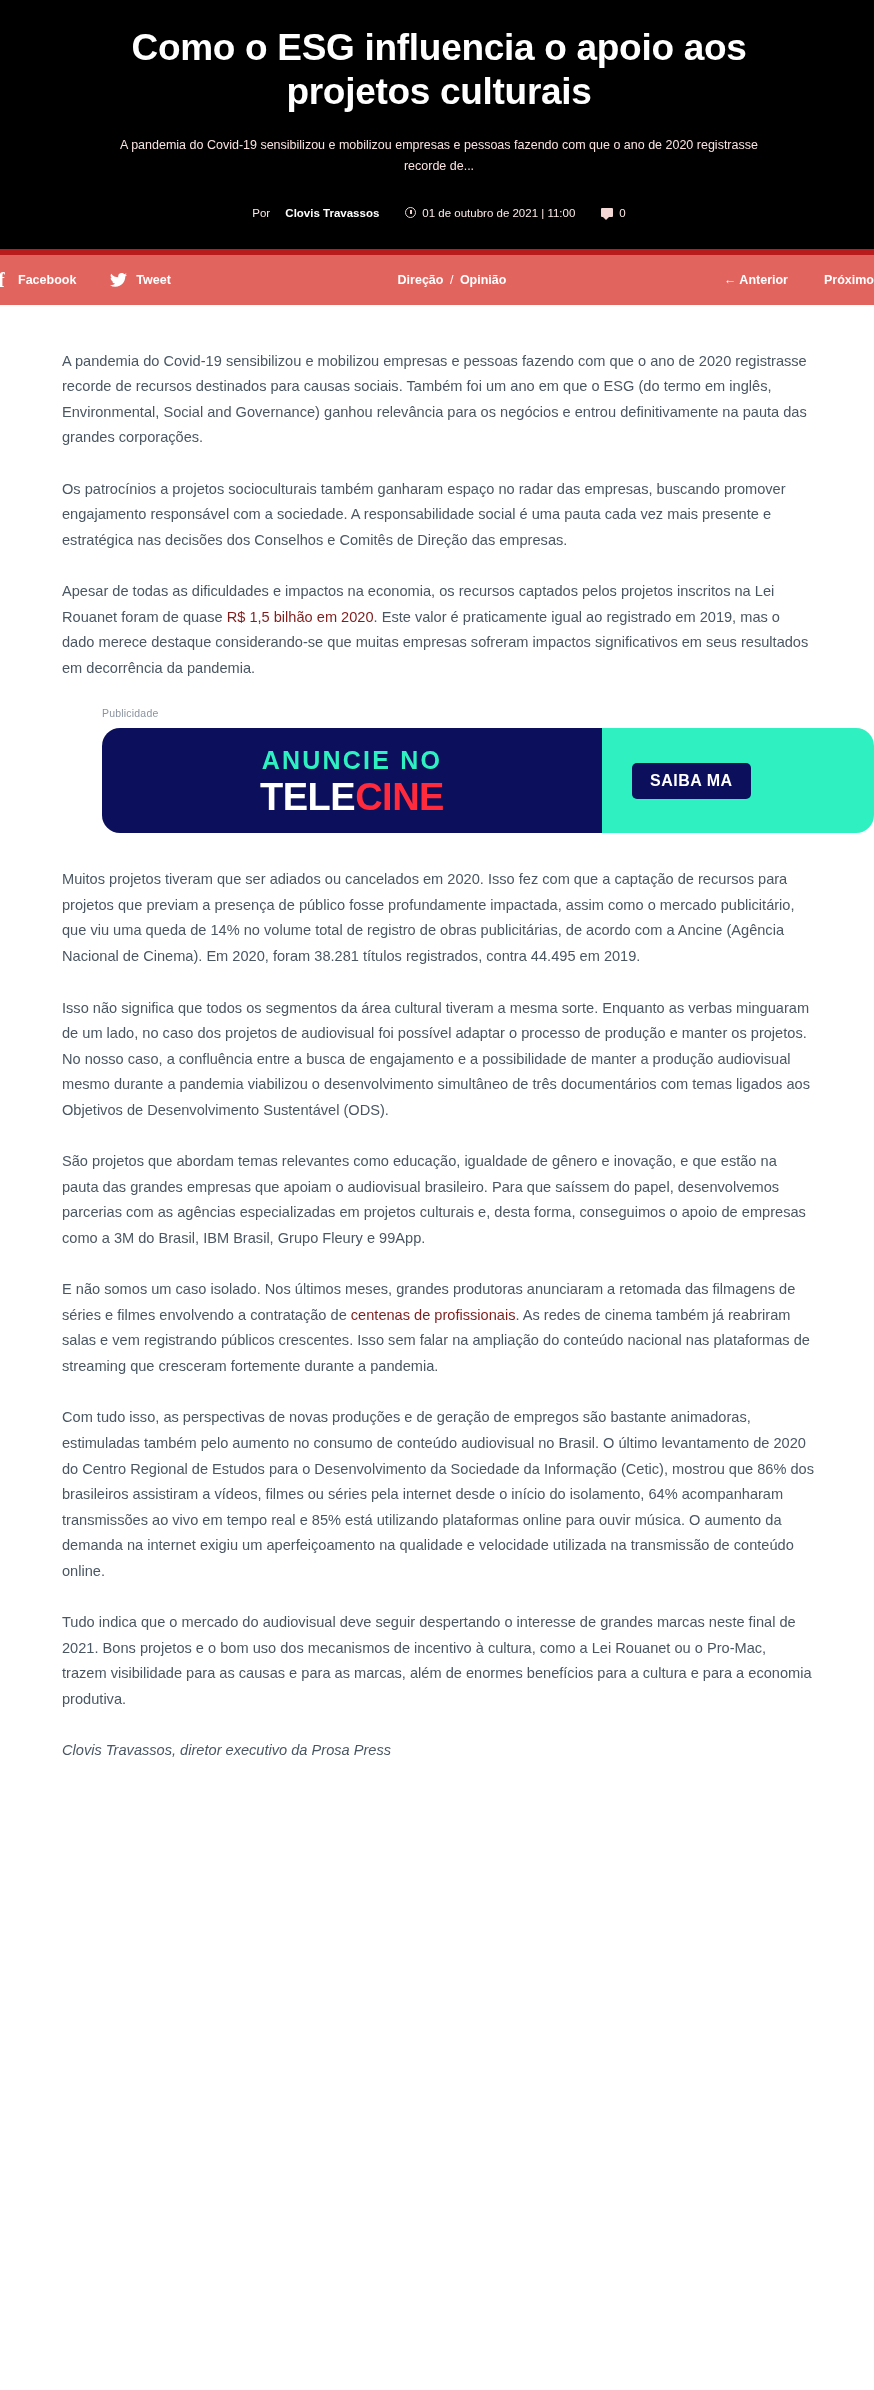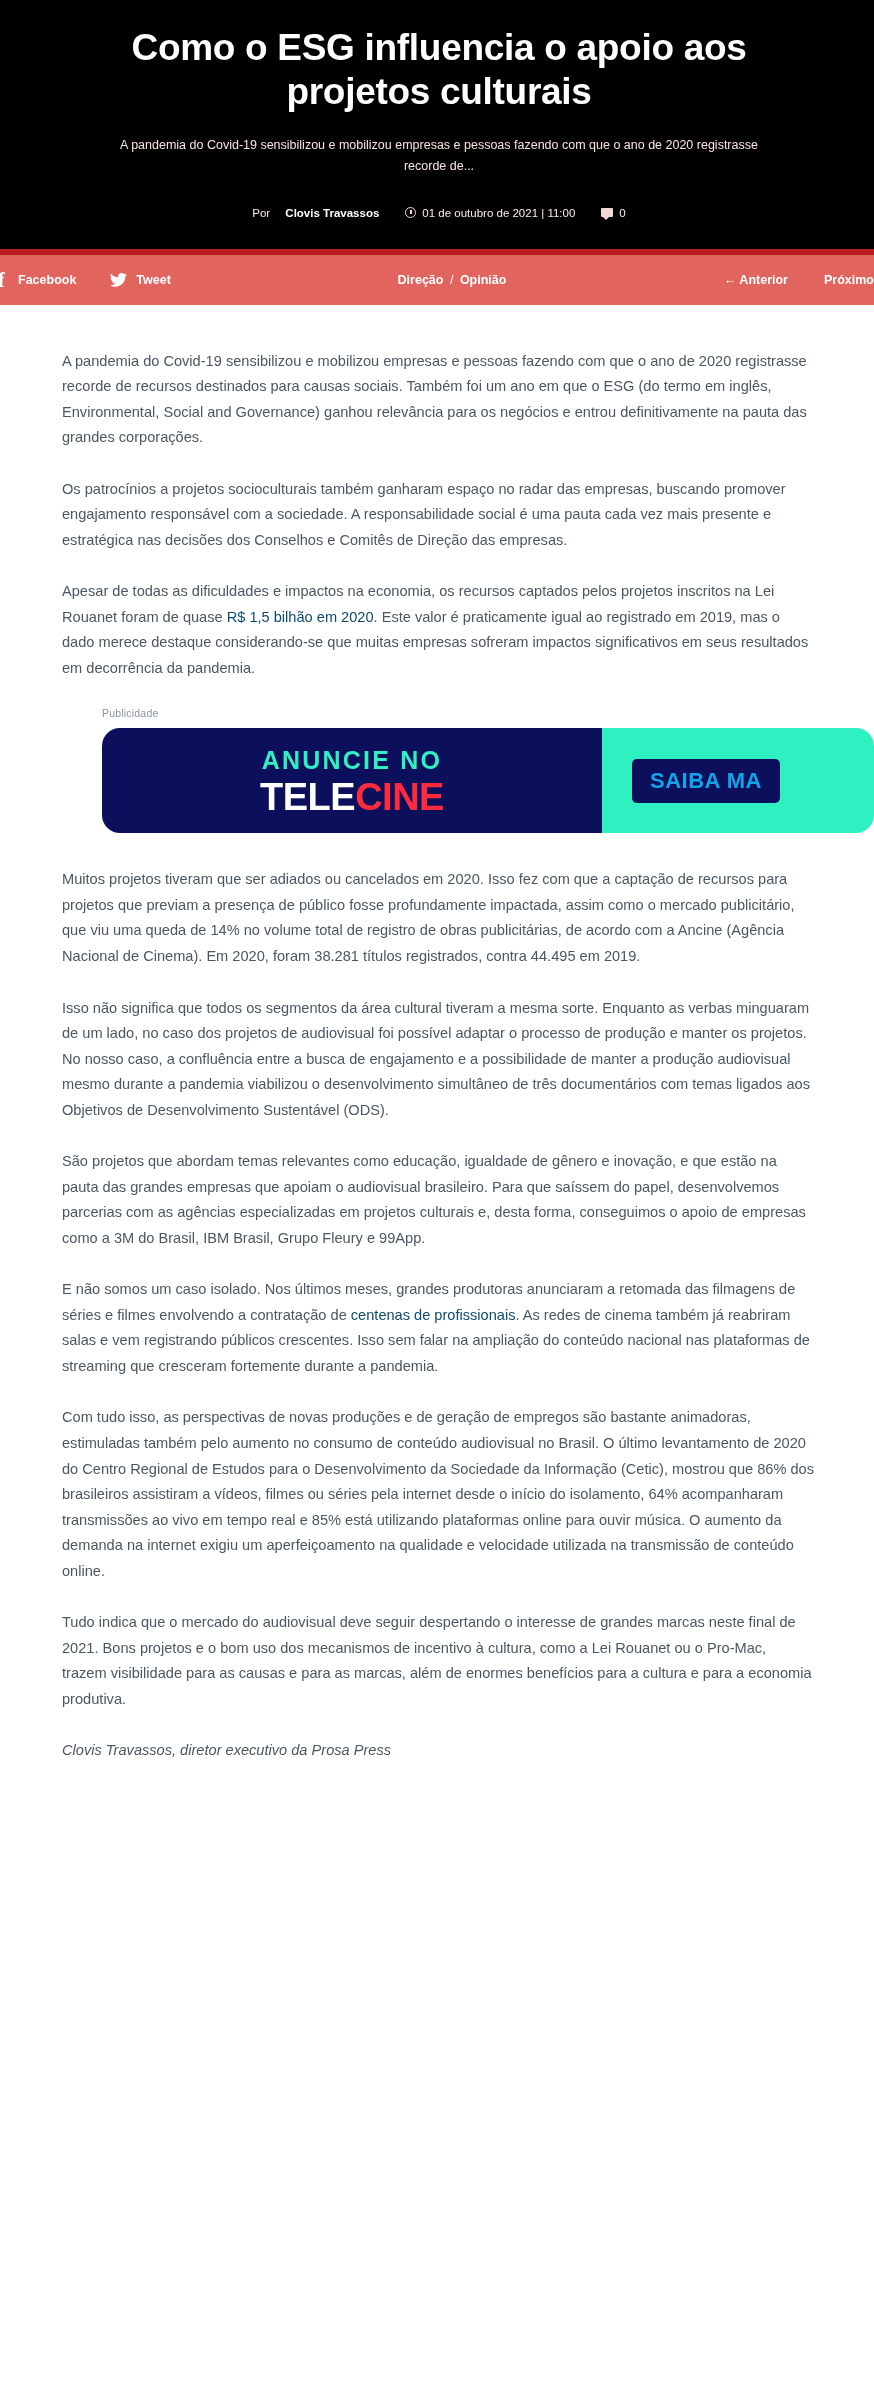--- a/index.html
+++ b/index.html
@@ -156,21 +156,21 @@
     color: #4a5763;
     margin-bottom: 26px;
     font-family: "Liberation Sans", sans-serif;
   }
   .article p.closing {
     font-style: italic;
     color: #4a5763;
     margin-top: 16px;
   }
   .article a {
-    color: #0c4a6e;
+    color: #7f1d1d;
     text-decoration: none;
   }
 
   
   .ad-block {
     margin: 8px 0 34px 0;
     padding-left: 40px;
   }
   .ad-label {
     font-size: 10.5px;
@@ -214,22 +214,22 @@
     background: #2ff0c0;
     flex: 1;
     height: 105px;
     display: flex;
     align-items: center;
     justify-content: flex-start;
     padding-left: 30px;
   }
   .ad-cta {
     background: #0b0f5c;
-    color: #0ea5e9;
-    font-size: 22px;
+    color: #ffffff;
+    font-size: 16px;
     font-weight: bold;
     padding: 9px 18px;
     border-radius: 5px;
     letter-spacing: .5px;
     white-space: nowrap;
   }
 </style>
 </head>
 <body>
 

